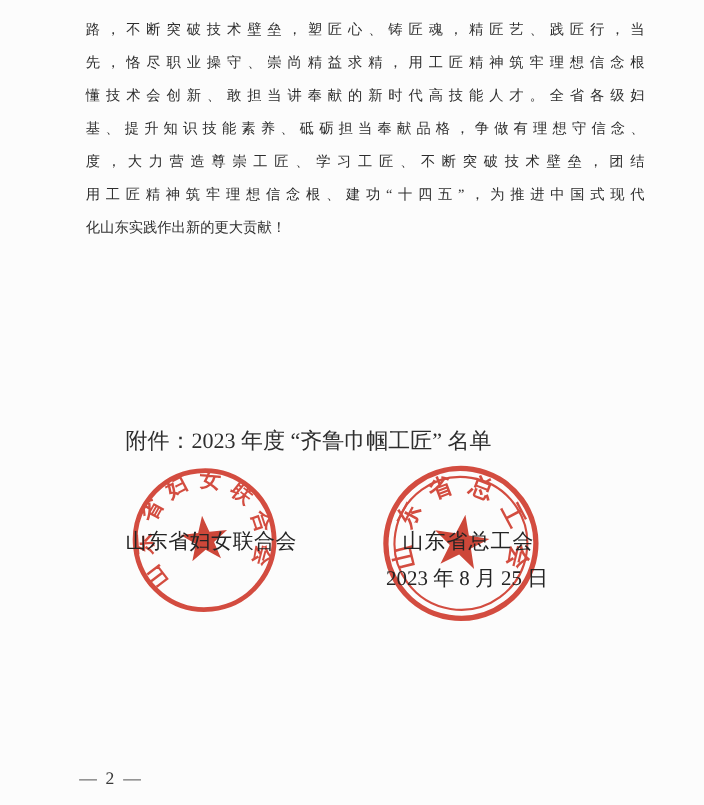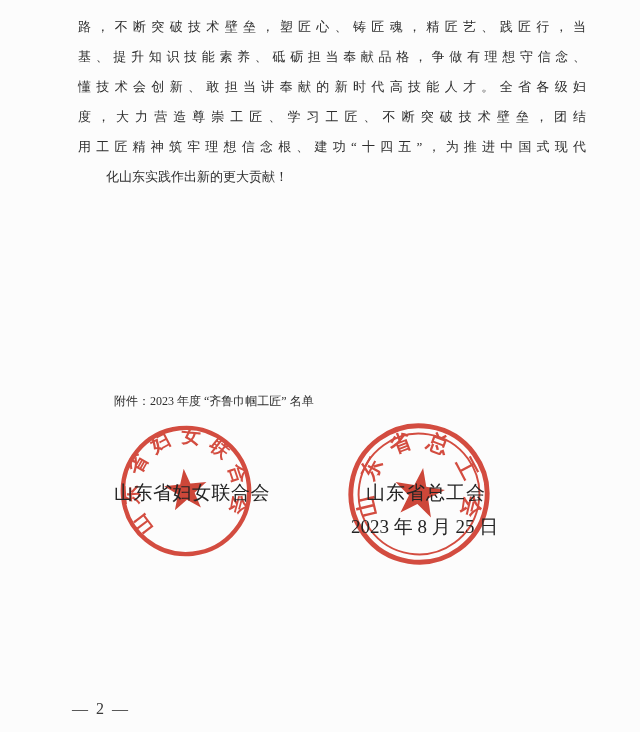--- a/index.html
+++ b/index.html
@@ -12,24 +12,24 @@
     overflow:hidden;
   }
   .body-text{
     position:absolute;left:78px;top:12px;width:508px;
   }
   .line{
     font-size:13px;line-height:30px;height:30px;
     text-align:justify;text-align-last:justify;
     white-space:normal;
   }
-  .line--last{text-align-last:left;margin-left:28px;}
+  .line--last{text-align-last:left;}
   .attachment{
     position:absolute;left:114px;top:390px;
-    font-size:12px;line-height:22px;white-space:nowrap;
+    font-size:20px;line-height:22px;white-space:nowrap;
   }
   .seal{position:absolute;opacity:.9;}
   .seal-left{left:118px;top:423px;width:136px;height:136px;transform:rotate(-6deg);}
   .seal-right{left:346px;top:421px;width:146px;height:146px;transform:rotate(9deg);}
   .seal text{font-family:"Liberation Serif","DejaVu Serif",serif;font-weight:bold;}
   .sig{
     position:absolute;font-size:19px;line-height:20px;
     color:#242424;white-space:nowrap;
   }
   .sig-left{left:114px;top:483px;letter-spacing:.5px;}
@@ -40,22 +40,23 @@
     font-size:16px;letter-spacing:2px;color:#3a3a3a;white-space:nowrap;
   }
 </style>
 </head>
 <body>
 
 <div class="page">
 
   <div class="body-text">
     <div class="line">路，不断突破技术壁垒，塑匠心、铸匠魂，精匠艺、践匠行，当</div>
+    <div class="line">先，恪尽职业操守、崇尚精益求精，用工匠精神筑牢理想信念根</div>
+    <div class="line">懂技术会创新、敢担当讲奉献的新时代高技能人才。全省各级妇</div>
     <div class="line">基、提升知识技能素养、砥砺担当奉献品格，争做有理想守信念、</div>
-    <div class="line">懂技术会创新、敢担当讲奉献的新时代高技能人才。全省各级妇</div>
     <div class="line">度，大力营造尊崇工匠、学习工匠、不断突破技术壁垒，团结</div>
     <div class="line">用工匠精神筑牢理想信念根、建功“十四五”，为推进中国式现代</div>
     <div class="line line--last">化山东实践作出新的更大贡献！</div>
   </div>
 
   <div class="attachment">附件：2023 年度 “齐鲁巾帼工匠” 名单</div>
 
   <svg class="seal seal-left" viewBox="-70 -70 140 140" xmlns="http://www.w3.org/2000/svg">
     <circle r="65" fill="none" stroke-width="4.5" stroke="#cf3a2c"></circle>
     <path id="arcL" d="M -35.4 35.4 A 50 50 0 1 1 35.4 35.4" fill="none"></path>

